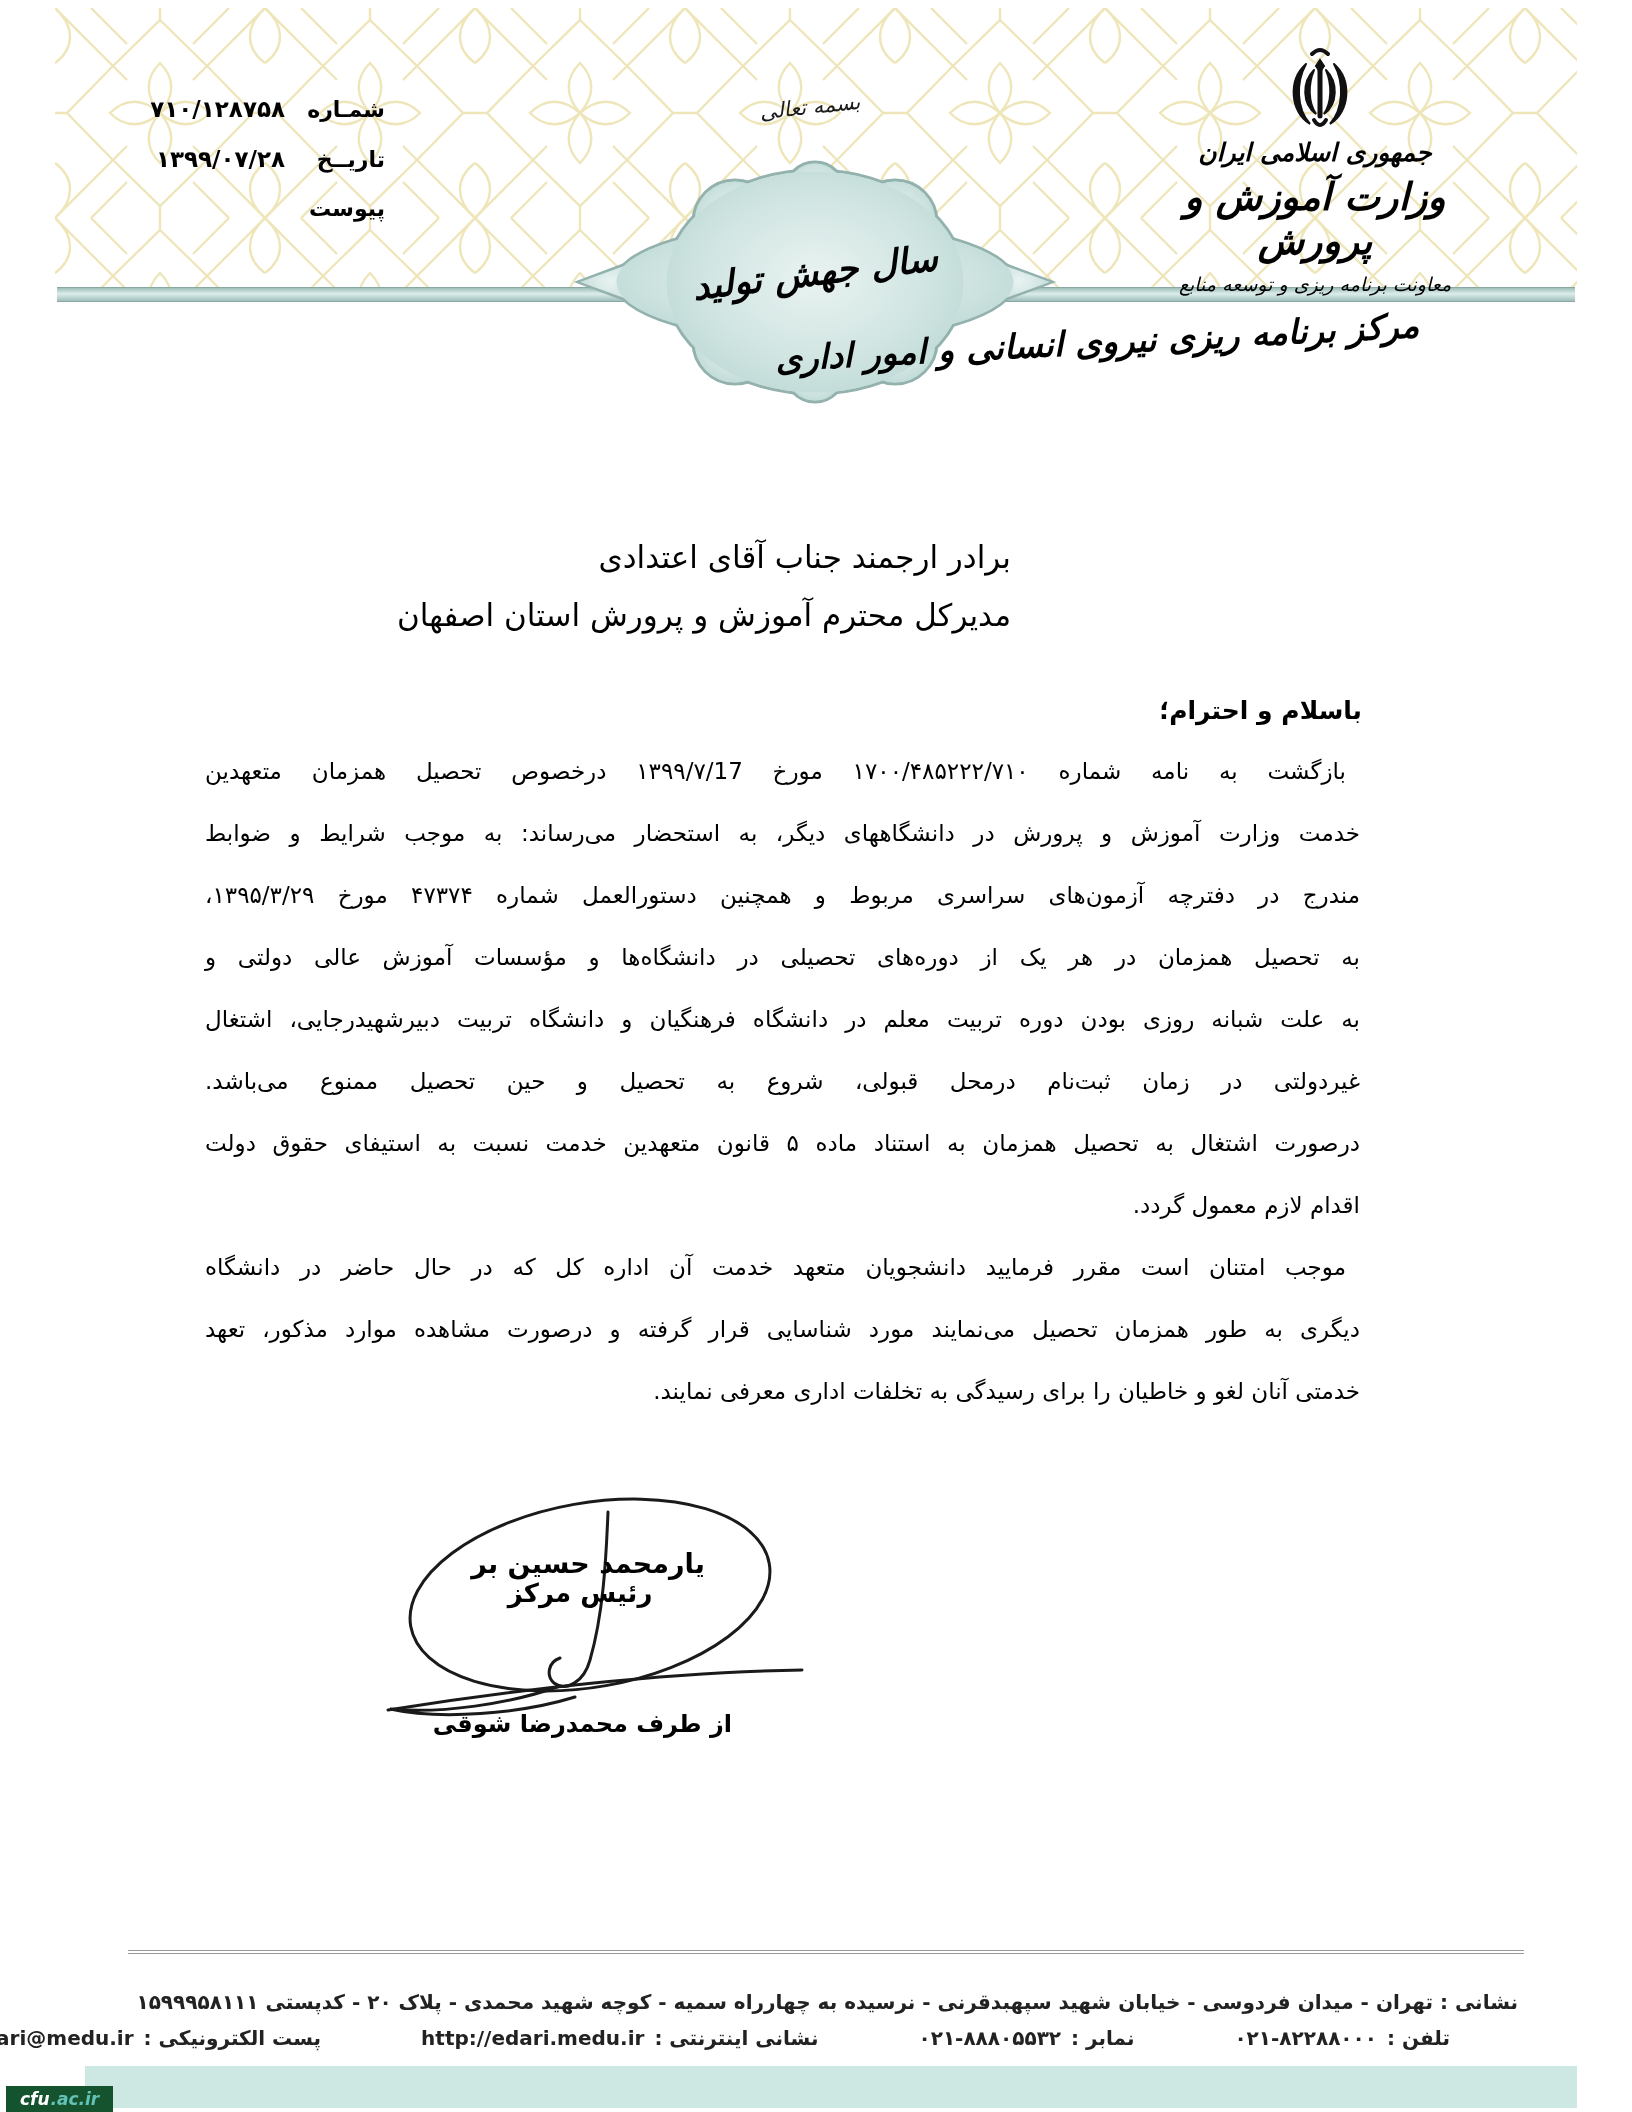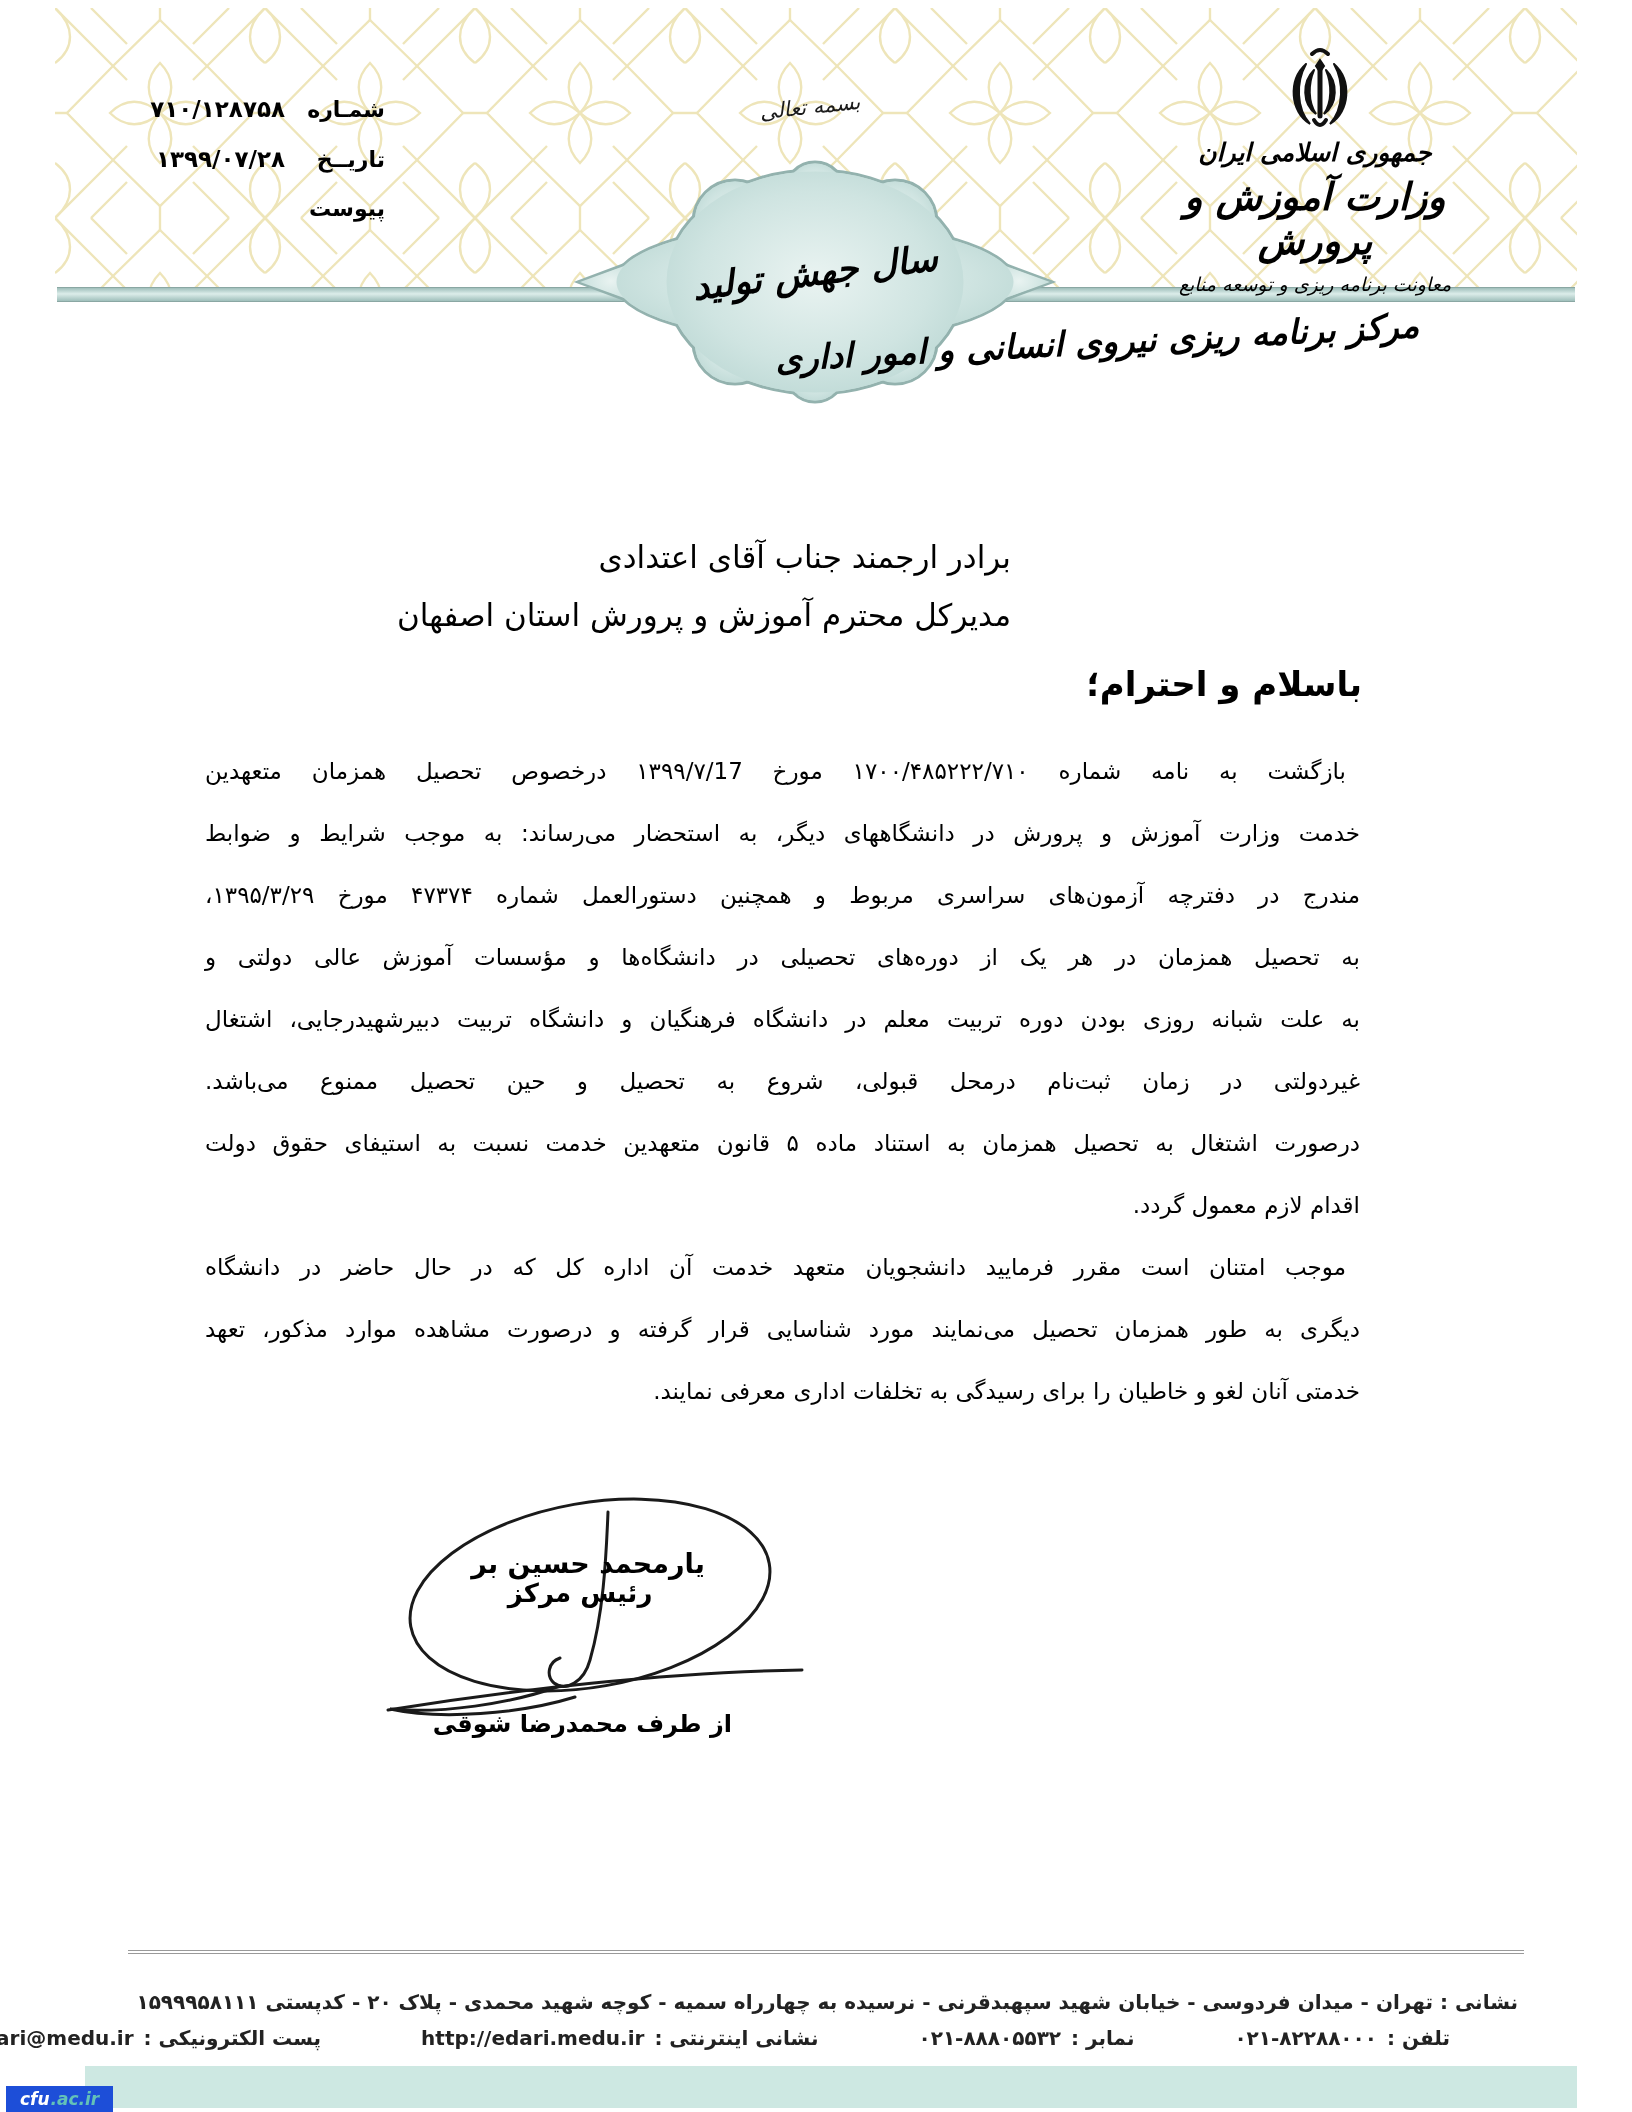--- a/index.html
+++ b/index.html
@@ -45,21 +45,21 @@
   .gov-ministry{font-size:38px;font-style:italic;font-weight:bold;margin-bottom:10px;}
   .gov-deputy{font-size:19px;font-style:italic;text-align:center;}
   .center-name{
     position:absolute;right:212px;top:322px;
     font-size:34px;font-style:italic;font-weight:bold;
     transform:rotate(-3deg);white-space:nowrap;
   }
   
   .recipient{position:absolute;right:621px;top:528px;text-align:right;}
   .recipient div{font-weight:normal;font-size:31px;line-height:58px;white-space:nowrap;}
-  .salutation{position:absolute;right:270px;top:664px;font-weight:bold;font-size:34px;}
+  .salutation{position:absolute;right:270px;top:696px;font-weight:bold;font-size:25px;}
   .body-block{position:absolute;right:272px;top:740px;width:1155px;}
   .body-line{
     font-size:23px;line-height:62px;height:62px;white-space:nowrap;
     text-align:justify;text-align-last:justify;
   }
   .body-line.indent{padding-right:14px;}
   .body-line.end{text-align:right;text-align-last:right;}
   
   .sig-draw{position:absolute;left:370px;top:1490px;width:450px;height:235px;overflow:visible;}
   .sig-name{position:absolute;left:468px;top:1508px;width:240px;text-align:center;font-weight:bold;font-size:27px;white-space:nowrap;margin-top:40px;}
@@ -74,21 +74,21 @@
   .footer-contact{
     position:absolute;right:182px;top:2026px;width:1260px;
     display:flex;direction:rtl;gap:52px;align-items:baseline;
     font-size:20px;font-weight:bold;color:#222;white-space:nowrap;
   }
   .footer-contact .grp{display:flex;gap:10px;align-items:baseline;}
   .ltr{direction:ltr;unicode-bidi:isolate;margin-left:48px;}
   .mint-band{position:absolute;left:85px;top:2066px;width:1492px;height:42px;background:#cde8e2;}
   .watermark{
     position:absolute;left:6px;top:2086px;height:26px;padding:0 14px;
-    background:#1d4ed8;display:flex;align-items:center;gap:1px;
+    background:#14532d;display:flex;align-items:center;gap:1px;
     font-style:italic;font-weight:bold;font-size:17px;direction:ltr;
   }
   .watermark .wm-bold{color:#ffffff;}
   .watermark .wm-rest{color:#63c2b8;}
 </style>
 </head>
 <body>
 
 <div class="page">
 

